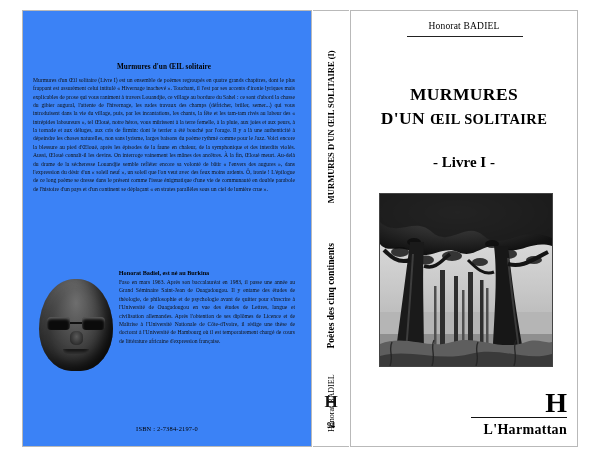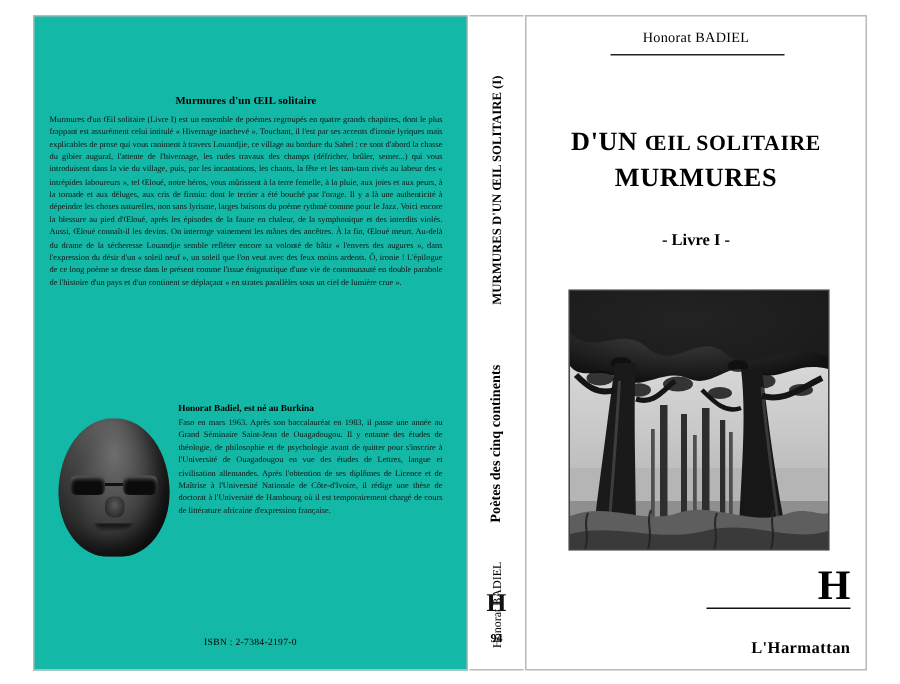--- a/index.html
+++ b/index.html
@@ -21,21 +21,21 @@
     background: #ffffff;
   }
 
   
   #back-cover {
     position: absolute;
     left: 22px;
     top: 10px;
     width: 290px;
     height: 437px;
-    background: #14b8a6;
+    background: #3b82f6;
     border: 1px solid #b9b9b9;
     box-sizing: border-box;
   }
 
   .back-inner {
     position: absolute;
     left: 10px;
     top: 52px;
     width: 262px;
   }
@@ -248,21 +248,21 @@
     line-height: 1.35;
     letter-spacing: 0.4px;
   }
   .fc-title .sc { font-size: 14.5px; }
   .fc-subtitle {
     position: absolute;
     top: 143px;
     left: 0;
     right: 0;
     text-align: center;
-    font-size: 11px;
+    font-size: 15px;
     font-weight: bold;
   }
 
   .fc-art {
     position: absolute;
     left: 28px;
     top: 182px;
     width: 172px;
     height: 172px;
     border: 1px solid #444;
@@ -277,24 +277,24 @@
     bottom: 8px;
     text-align: right;
   }
   .fc-logo .mark {
     font-size: 28px;
     font-weight: bold;
     line-height: 0.8;
     font-family: "Liberation Serif", serif;
   }
   .fc-logo .name {
-    font-size: 11px;
+    font-size: 14px;
     font-weight: bold;
     letter-spacing: 0.3px;
-    margin-top: 20px;
+    margin-top: 4px;
   }
   .fc-logo .rule {
     width: 96px;
     height: 1.5px;
     background: #111;
     margin: 2px 0 0 auto;
   }
 </style>
 </head>
 <body>
@@ -335,24 +335,24 @@
     </div>
     <div class="spine-logo">H</div>
     <div class="spine-num">94</div>
   </div>
 
   <div id="front-cover">
     <div class="fc-author">Honorat BADIEL</div>
     <div class="fc-author-rule"></div>
 
     <div class="fc-title">
+      <div>MURMURES</div>
       <div>
         <span>D'UN </span><span class="sc">ŒIL SOLITAIRE</span>
       </div>
-      <div>MURMURES</div>
     </div>
 
     <div class="fc-subtitle">- Livre I -</div>
 
     <div class="fc-art">
       <svg width="172" height="172" viewBox="0 0 172 172">
         <defs>
           <linearGradient id="sky" x1="0" y1="0" x2="0" y2="1">
             <stop offset="0%" stop-color="#e9e9e9"></stop>
             <stop offset="55%" stop-color="#c8c8c8"></stop>

